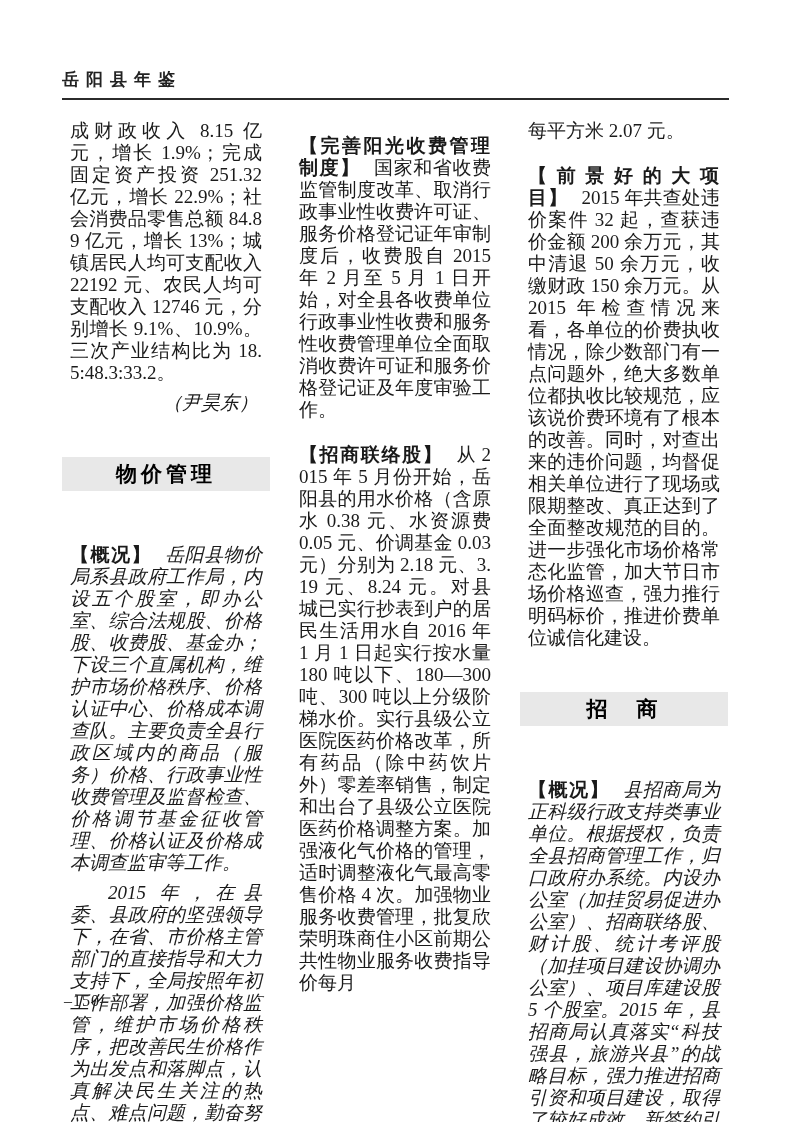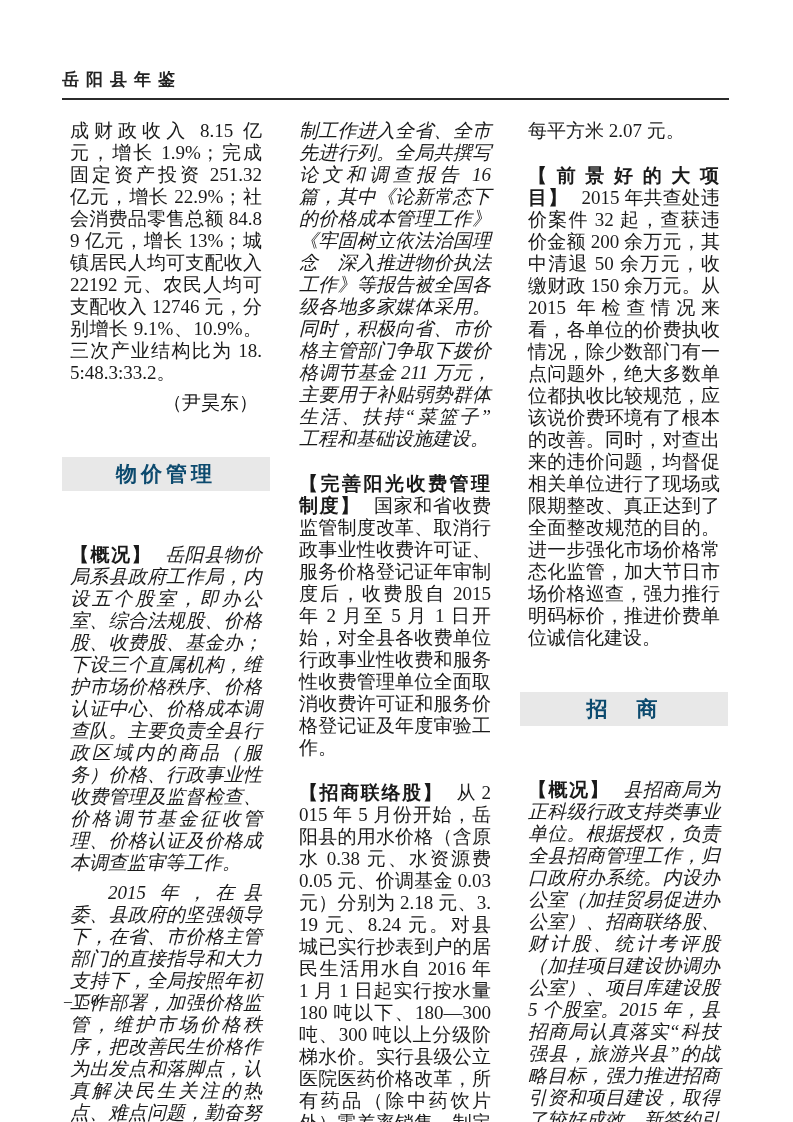--- a/index.html
+++ b/index.html
@@ -56,30 +56,31 @@
   .entry-label {
     font-family: "Liberation Sans", "DejaVu Sans", sans-serif;
     font-weight: bold;
     font-style: normal;
     margin-right: 0.7em;
     letter-spacing: 1px;
   }
   .byline {
     text-align: right;
     padding-right: 4px;
+    font-style: italic;
   }
   .section-bar {
     background: #e8e8e8;
     height: 34px;
     line-height: 34px;
     text-align: center;
     font-size: 21px;
     font-weight: bold;
     letter-spacing: 4px;
-    color: #0c4a6e;
+    color: #000000;
     margin: 43px 0 53px 0;
   }
   .page-number {
     position: absolute;
     left: 64px; top: 992px;
     font-size: 16px;
     letter-spacing: 1px;
     color: #222;
   }
 </style>
@@ -96,21 +97,20 @@
 
     <div class="col">
       <p class="song">成财政收入 8.15 亿元，增长 1.9%；完成固定资产投资 251.32 亿元，增长 22.9%；社会消费品零售总额 84.89 亿元，增长 13%；城镇居民人均可支配收入 22192 元、农民人均可支配收入 12746 元，分别增长 9.1%、10.9%。三次产业结构比为 18.5:48.3:33.2。</p>
       <p class="byline">（尹昊东）</p>
       <div class="section-bar">物价管理</div>
       <p class="kai"><span class="entry-label">【概况】</span><span>岳阳县物价局系县政府工作局，内设五个股室，即办公室、综合法规股、价格股、收费股、基金办；下设三个直属机构，维护市场价格秩序、价格认证中心、价格成本调查队。主要负责全县行政区域内的商品（服务）价格、行政事业性收费管理及监督检查、价格调节基金征收管理、价格认证及价格成本调查监审等工作。</span></p>
       <p class="kai indent2">2015 年，在县委、县政府的坚强领导下，在省、市价格主管部门的直接指导和大力支持下，全局按照年初工作部署，加强价格监管，维护市场价格秩序，把改善民生价格作为出发点和落脚点，认真解决民生关注的热点、难点问题，勤奋努力，踏实工作，为岳阳县打造现代化新型工业化带动区，争当工业新增长极中的排头兵，为全面深化改革和建成小康社会的步伐做出应有贡献，各项工作取得了显著成效。成本调查、价格调研、价调基金征收、价格法</p>
     </div>
 
     <div class="col">
-      <p class="kai">制工作进入全省、全市先进行列。全局共撰写论文和调查报告 16 篇，其中《论新常态下的价格成本管理工作》《牢固树立依法治国理念　深入推进物价执法工作》等报告被全国各级各地多家媒体采用。同时，积极向省、市价格主管部门争取下拨价格调节基金 211 万元，主要用于补贴弱势群体生活、扶持“菜篮子”工程和基础设施建设。</p>
       <p class="song entry"><span class="entry-label">【完善阳光收费管理制度】</span><span>国家和省收费监管制度改革、取消行政事业性收费许可证、服务价格登记证年审制度后，收费股自 2015 年 2 月至 5 月 1 日开始，对全县各收费单位行政事业性收费和服务性收费管理单位全面取消收费许可证和服务价格登记证及年度审验工作。</span></p>
       <p class="song entry"><span class="entry-label">【招商联络股】</span><span>从 2015 年 5 月份开始，岳阳县的用水价格（含原水 0.38 元、水资源费 0.05 元、价调基金 0.03 元）分别为 2.18 元、3.19 元、8.24 元。对县城已实行抄表到户的居民生活用水自 2016 年 1 月 1 日起实行按水量 180 吨以下、180—300 吨、300 吨以上分级阶梯水价。实行县级公立医院医药价格改革，所有药品（除中药饮片外）零差率销售，制定和出台了县级公立医院医药价格调整方案。加强液化气价格的管理，适时调整液化气最高零售价格 4 次。加强物业服务收费管理，批复欣荣明珠商住小区前期公共性物业服务收费指导价每月</span></p>
     </div>
 
     <div class="col">
       <p class="song">每平方米 2.07 元。</p>
       <p class="song entry"><span class="entry-label">【前景好的大项目】</span><span>2015 年共查处违价案件 32 起，查获违价金额 200 余万元，其中清退 50 余万元，收缴财政 150 余万元。从 2015 年检查情况来看，各单位的价费执收情况，除少数部门有一点问题外，绝大多数单位都执收比较规范，应该说价费环境有了根本的改善。同时，对查出来的违价问题，均督促相关单位进行了现场或限期整改、真正达到了全面整改规范的目的。进一步强化市场价格常态化监管，加大节日市场价格巡查，强力推行明码标价，推进价费单位诚信化建设。</span></p>
       <div class="section-bar">招　商</div>
       <p class="kai"><span class="entry-label">【概况】</span><span>县招商局为正科级行政支持类事业单位。根据授权，负责全县招商管理工作，归口政府办系统。内设办公室（加挂贸易促进办公室）、招商联络股、财计股、统计考评股（加挂项目建设协调办公室）、项目库建设股 5 个股室。2015 年，县招商局认真落实“科技强县，旅游兴县”的战略目标，强力推进招商引资和项目建设，取得了较好成效。新签约引进了一批投入大、后劲足、前景好的大项目、好项目。特别是亿元以上项目引进取得新的突破，全年新引进鹿角风情谷生态农业旅游、丰利</span></p>
     </div>

